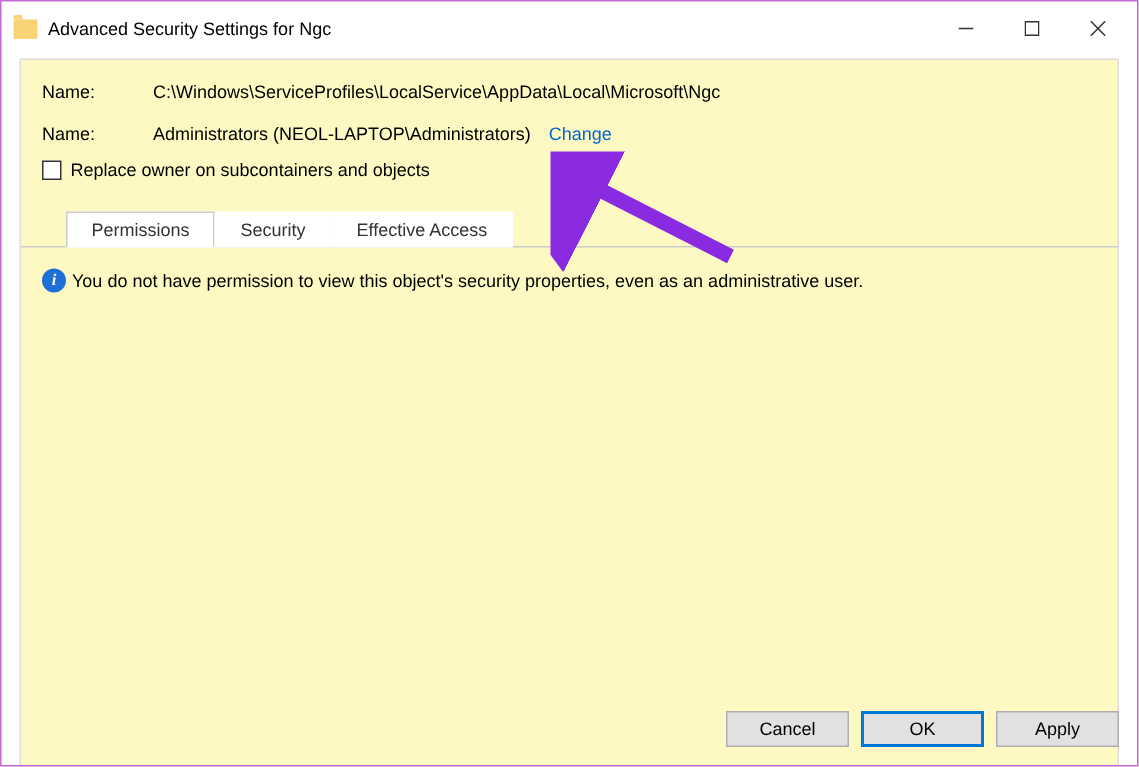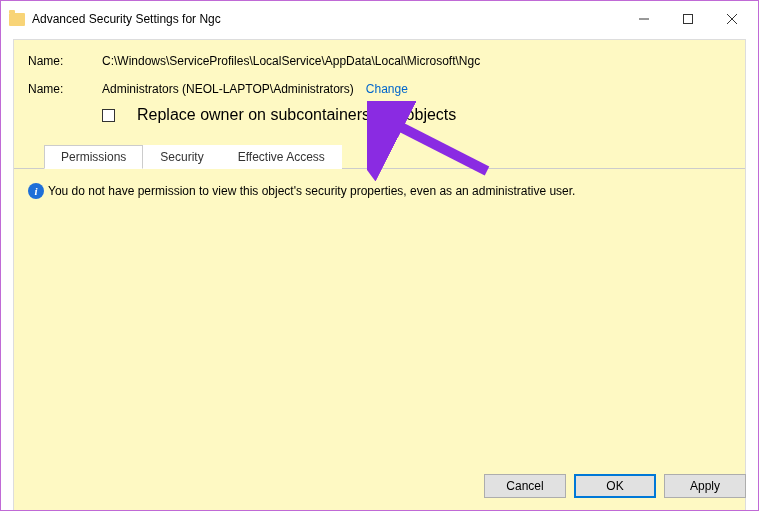--- a/index.html
+++ b/index.html
@@ -84,25 +84,23 @@
       color: #000;
     }
     .change-link {
       color: #0066cc;
       margin-left: 12px;
       cursor: pointer;
     }
     .checkbox-row {
       display: flex;
       align-items: center;
-      font-size: 16px;
-      margin-left: 74px;
+      font-size: 12px;
       margin-top: -4px;
       margin-bottom: 12px;
-      gap: 16px;
     }
     .checkbox {
       width: 13px;
       height: 13px;
       border: 1px solid #333;
       margin-right: 6px;
       background: #fff;
     }
     
     .tab-row {

